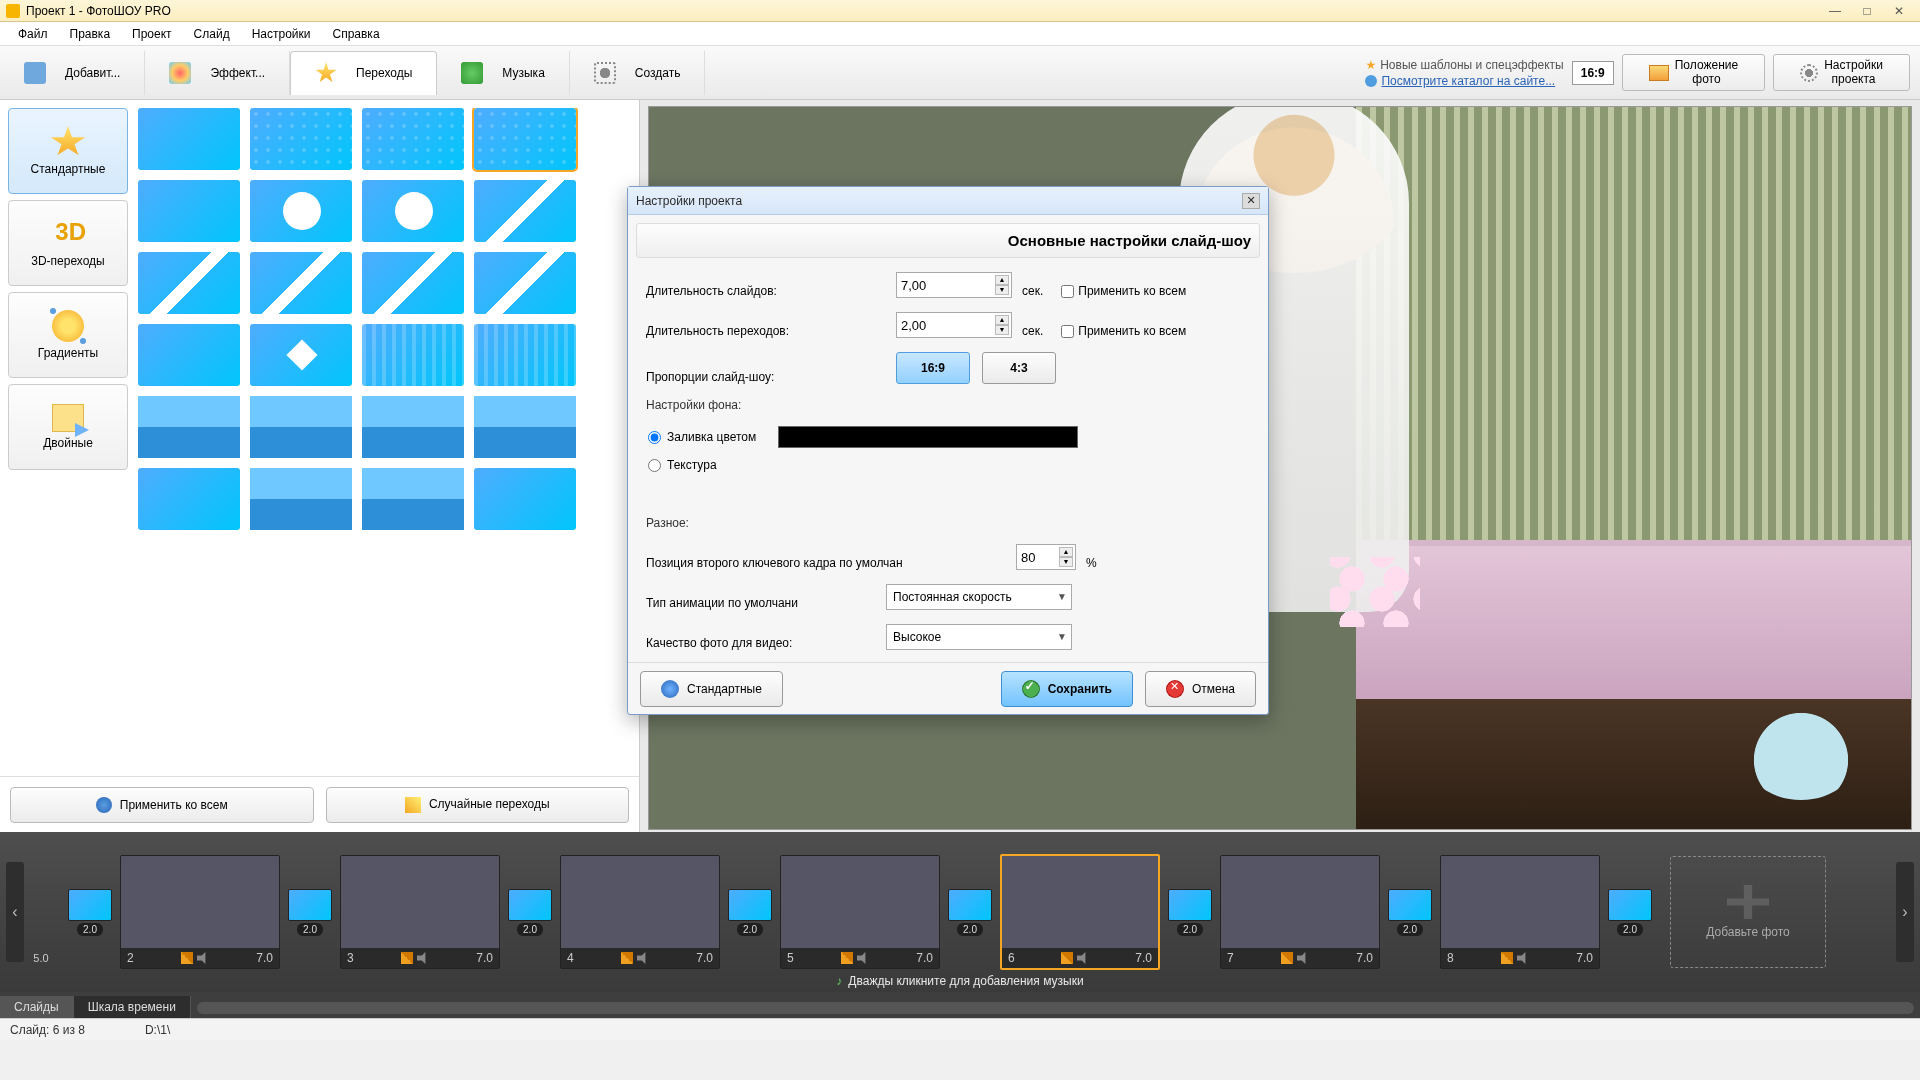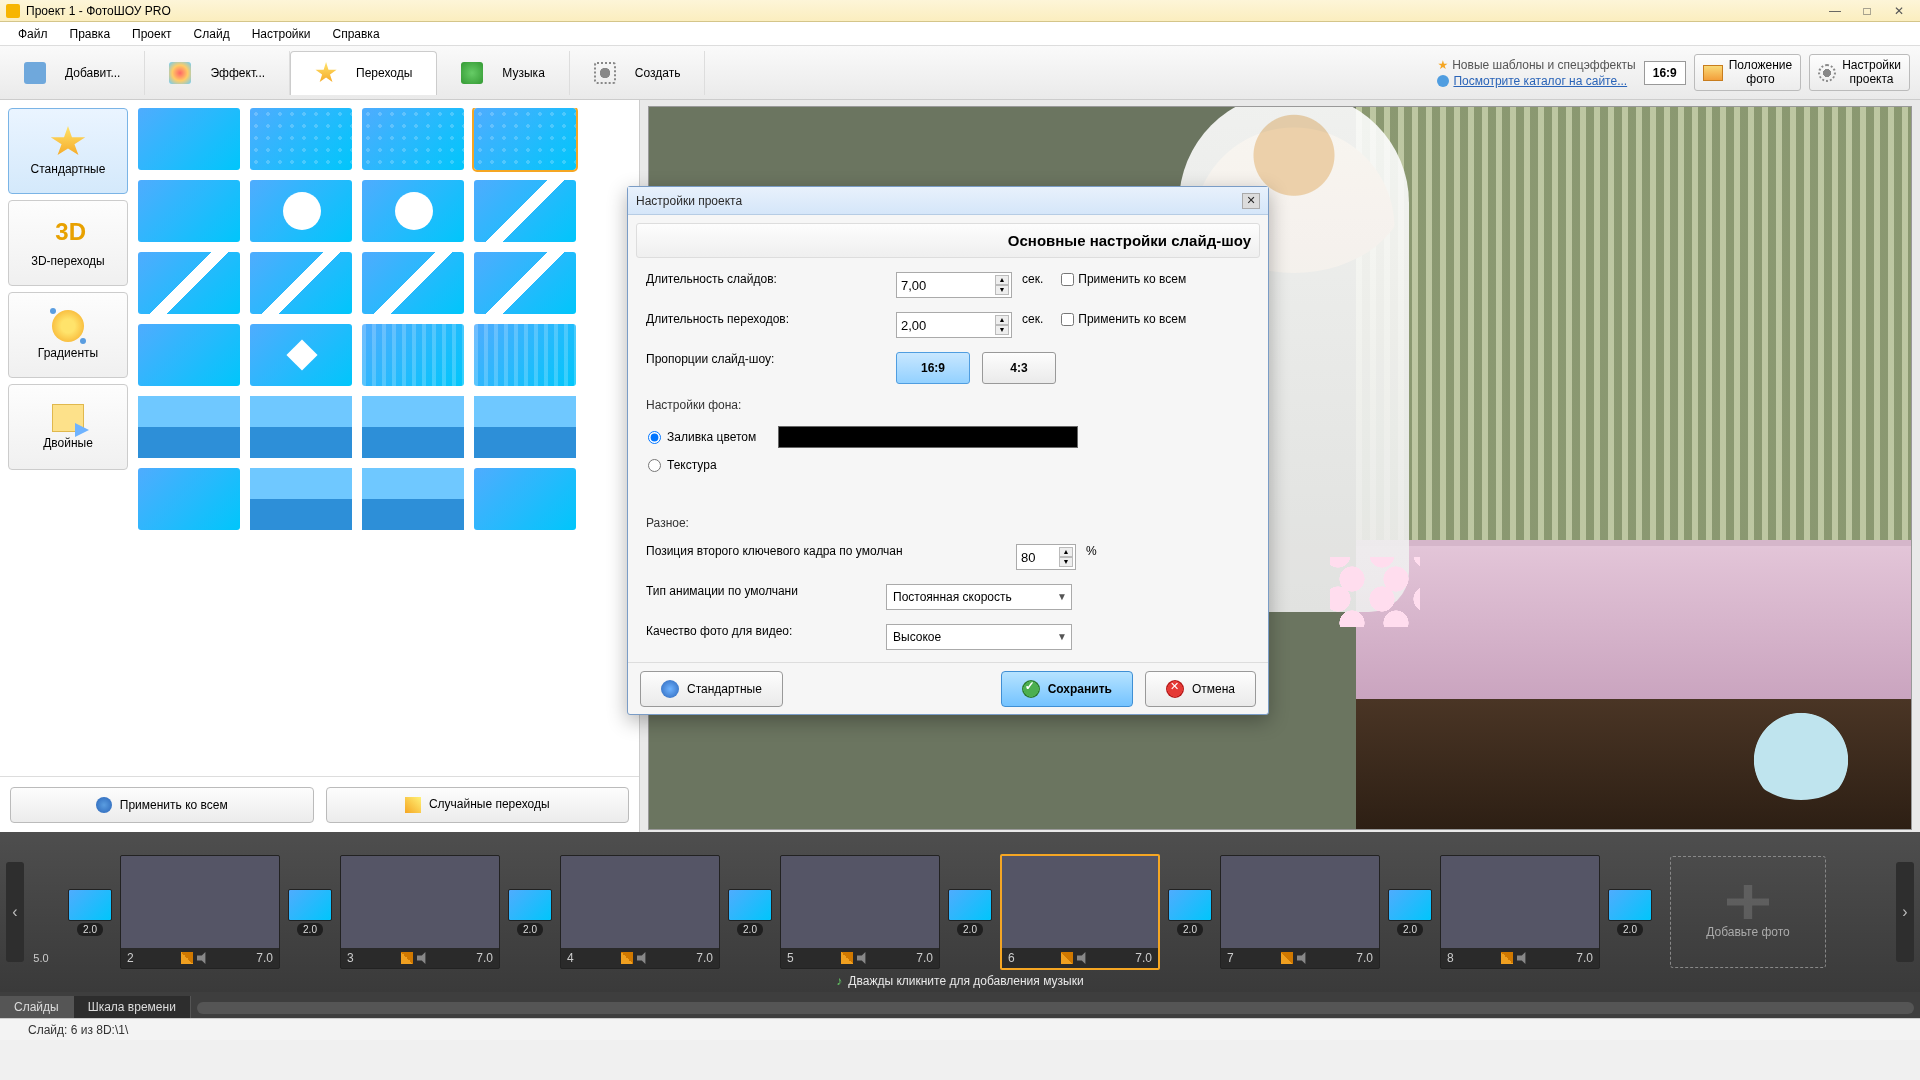--- a/index.html
+++ b/index.html
@@ -12,21 +12,21 @@
 .menubar span{padding:3px 10px;cursor:default;}
 .toolbar{height:54px;background:linear-gradient(#fafafa,#eaeaea);display:flex;align-items:center;border-bottom:1px solid #ccc;}
 .tbtn{height:44px;display:flex;align-items:center;padding:0 24px;gap:19px;border-right:1px solid #ddd;cursor:default;}
 .tbtn.active{background:#fff;border:1px solid #ccc;border-bottom:none;border-radius:4px 4px 0 0;}
 .tbtn .ico{width:22px;height:22px;border-radius:3px;}
 .topright{margin-left:auto;display:flex;align-items:center;gap:8px;padding-right:10px;}
 .info-col{display:flex;flex-direction:column;gap:2px;font-size:11px;}
 .info-col .l1{color:#555;display:flex;gap:4px;align-items:center;}
 .info-col .l2{color:#2a64b8;text-decoration:underline;display:flex;gap:4px;align-items:center;}
 .ratio-badge{border:1px solid #999;padding:4px 8px;font-weight:bold;background:#fff;}
-.tool-rt{border:1px solid #bbb;background:linear-gradient(#fdfdfd,#ececec);border-radius:3px;padding:4px 8px;display:flex;align-items:center;gap:6px;cursor:default;line-height:1.1;}
+.tool-rt{border:1px solid #bbb;background:linear-gradient(#fdfdfd,#ececec);border-radius:3px;padding:4px 26px;display:flex;align-items:center;gap:6px;cursor:default;line-height:1.1;}
 .tool-rt .lbl{display:flex;flex-direction:column;align-items:center;font-size:11px;}
 .workspace{display:flex;height:732px;}
 .leftcol{width:640px;background:#fff;border-right:1px solid #ccc;display:flex;flex-direction:column;}
 .leftcol-inner{flex:1;display:flex;overflow:hidden;padding:8px;}
 .cat-col{width:120px;display:flex;flex-direction:column;gap:6px;}
 .cat-btn{height:86px;border:1px solid #ccc;border-radius:4px;background:linear-gradient(#fdfdfd,#f0f0f0);display:flex;flex-direction:column;align-items:center;justify-content:center;gap:4px;cursor:default;}
 .cat-btn.sel{background:linear-gradient(#eaf4ff,#d4e9fb);border-color:#7ab4e6;}
 .cat-btn .cico{width:36px;height:32px;}
 .cat-btn .star{background:linear-gradient(#ffe36b,#f5a623);clip-path:polygon(50% 0,61% 35%,98% 35%,68% 57%,79% 91%,50% 70%,21% 91%,32% 57%,2% 35%,39% 35%);}
 .cat-btn .t3d{color:#e8a100;font-weight:bold;font-size:24px;text-align:right;}
@@ -79,29 +79,29 @@
 .sc-bar .icons span{width:12px;height:12px;display:inline-block;}
 .pencil{background:linear-gradient(45deg,#f0a020 50%,#d07800 50%);}
 .speaker{background:#888;clip-path:polygon(0 30%,40% 30%,70% 0,70% 100%,40% 70%,0 70%);}
 .add-slide{width:156px;height:112px;border:1px dashed #888;border-radius:3px;display:flex;flex-direction:column;align-items:center;justify-content:center;color:#aaa;gap:6px;margin-left:10px;cursor:default;}
 .add-slide .plus{width:42px;height:34px;background:#777;clip-path:polygon(40% 0,60% 0,60% 40%,100% 40%,100% 60%,60% 60%,60% 100%,40% 100%,40% 60%,0 60%,0 40%,40% 40%);opacity:.5;}
 .music-hint{position:absolute;bottom:4px;left:0;right:0;text-align:center;color:#e8e8e8;font-size:12px;display:flex;align-items:center;justify-content:center;gap:6px;}
 .bottom-tabs{height:26px;background:#3e3e3e;display:flex;align-items:flex-end;}
 .btab{padding:4px 14px;background:#2d2d2d;color:#ddd;border-right:1px solid #555;cursor:default;}
 .btab.active{background:#555;}
 .btab-scroll{flex:1;height:12px;background:#555;margin:0 6px 4px 6px;border-radius:6px;}
-.status{height:22px;background:#f3f3f3;border-top:1px solid #ccc;display:flex;align-items:center;padding:0 28px;color:#333;}
+.status{height:22px;background:#f3f3f3;border-top:1px solid #ccc;display:flex;align-items:center;padding:0 10px;gap:60px;color:#333;}
 
 
 .dialog{position:absolute;top:186px;left:627px;width:642px;background:#f6f6f6;border:1px solid #7a9cc6;box-shadow:0 6px 20px rgba(0,0,0,.3);border-radius:3px;z-index:100;}
 .dlg-title{height:28px;background:linear-gradient(#e8f1fc,#d5e6f9);border-bottom:1px solid #b6cce4;display:flex;align-items:center;padding:0 8px;color:#2a2a2a;}
 .dlg-title .x{margin-left:auto;width:18px;height:16px;background:#dcdcdc;border:1px solid #aaa;text-align:center;line-height:13px;font-size:11px;cursor:default;}
 .dlg-head{background:linear-gradient(#fdfdfd,#efefef);border:1px solid #ddd;border-radius:3px;margin:8px;padding:8px;text-align:right;font-weight:bold;font-size:15px;}
 .dlg-body{padding:6px 18px 12px 18px;display:flex;flex-direction:column;gap:14px;}
-.frow{display:flex;align-items:flex-start;gap:10px;}
+.frow{display:flex;align-items:flex-end;gap:10px;}
 .frow .lbl{width:240px;}
 .spinner{width:116px;height:26px;border:1px solid #aaa;background:#fff;display:flex;align-items:center;padding:0 4px;position:relative;}
 .spinner input{border:none;outline:none;width:82px;font-size:13px;}
 .spinner .arrows{position:absolute;right:2px;top:2px;display:flex;flex-direction:column;}
 .spinner .arrows span{width:14px;height:10px;background:#eee;border:1px solid #bbb;font-size:7px;text-align:center;line-height:8px;}
 .chk{display:flex;align-items:center;gap:4px;margin-left:8px;}
 .ratio-btns{display:flex;gap:12px;}
 .rbtn{width:74px;height:32px;border:1px solid #999;background:linear-gradient(#fdfdfd,#eaeaea);display:flex;align-items:center;justify-content:center;font-weight:bold;border-radius:3px;cursor:default;}
 .rbtn.sel{background:linear-gradient(#c8e7ff,#93d1ff);border-color:#4f9de0;}
 .radio-col{display:flex;flex-direction:column;gap:10px;margin-left:2px;}

